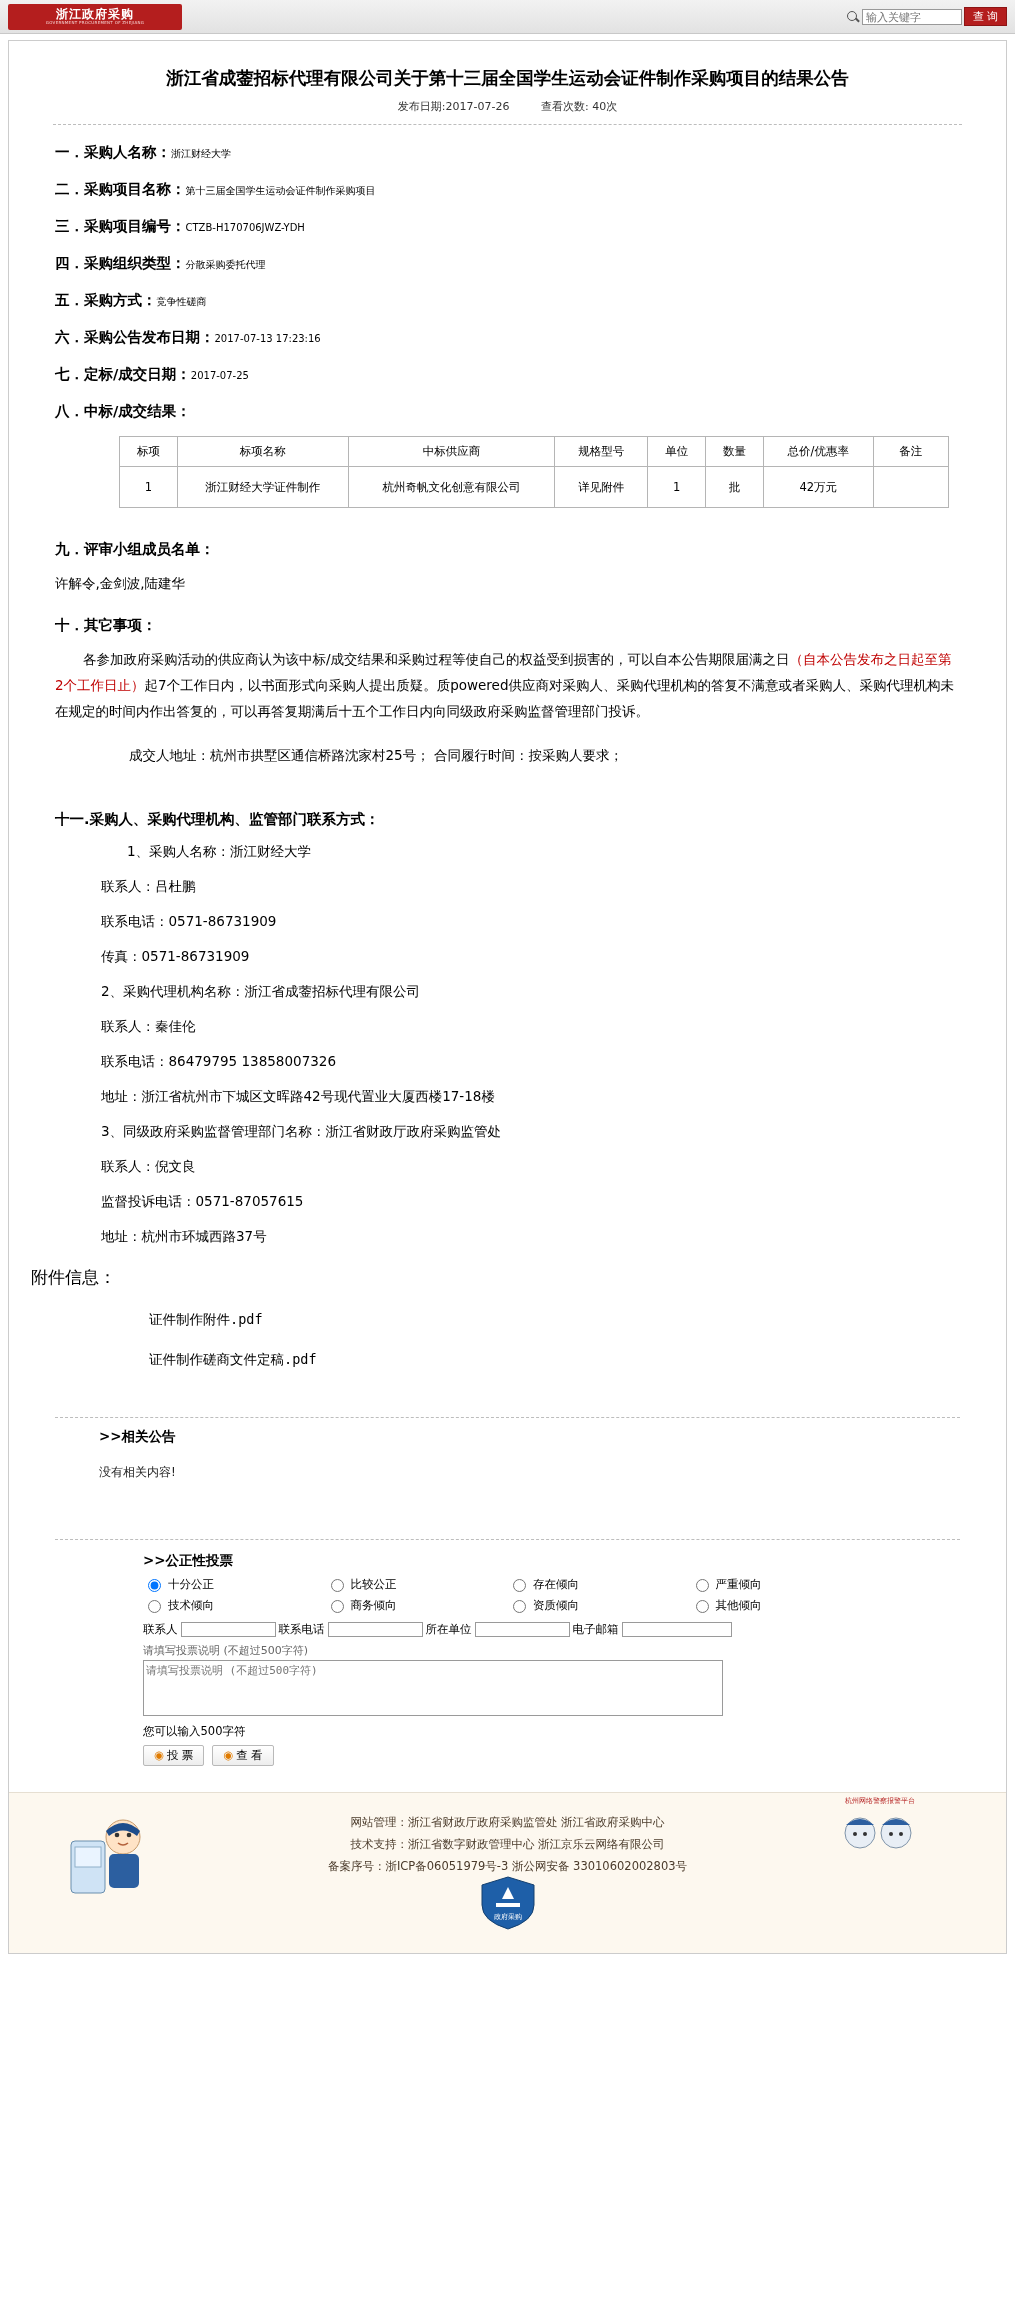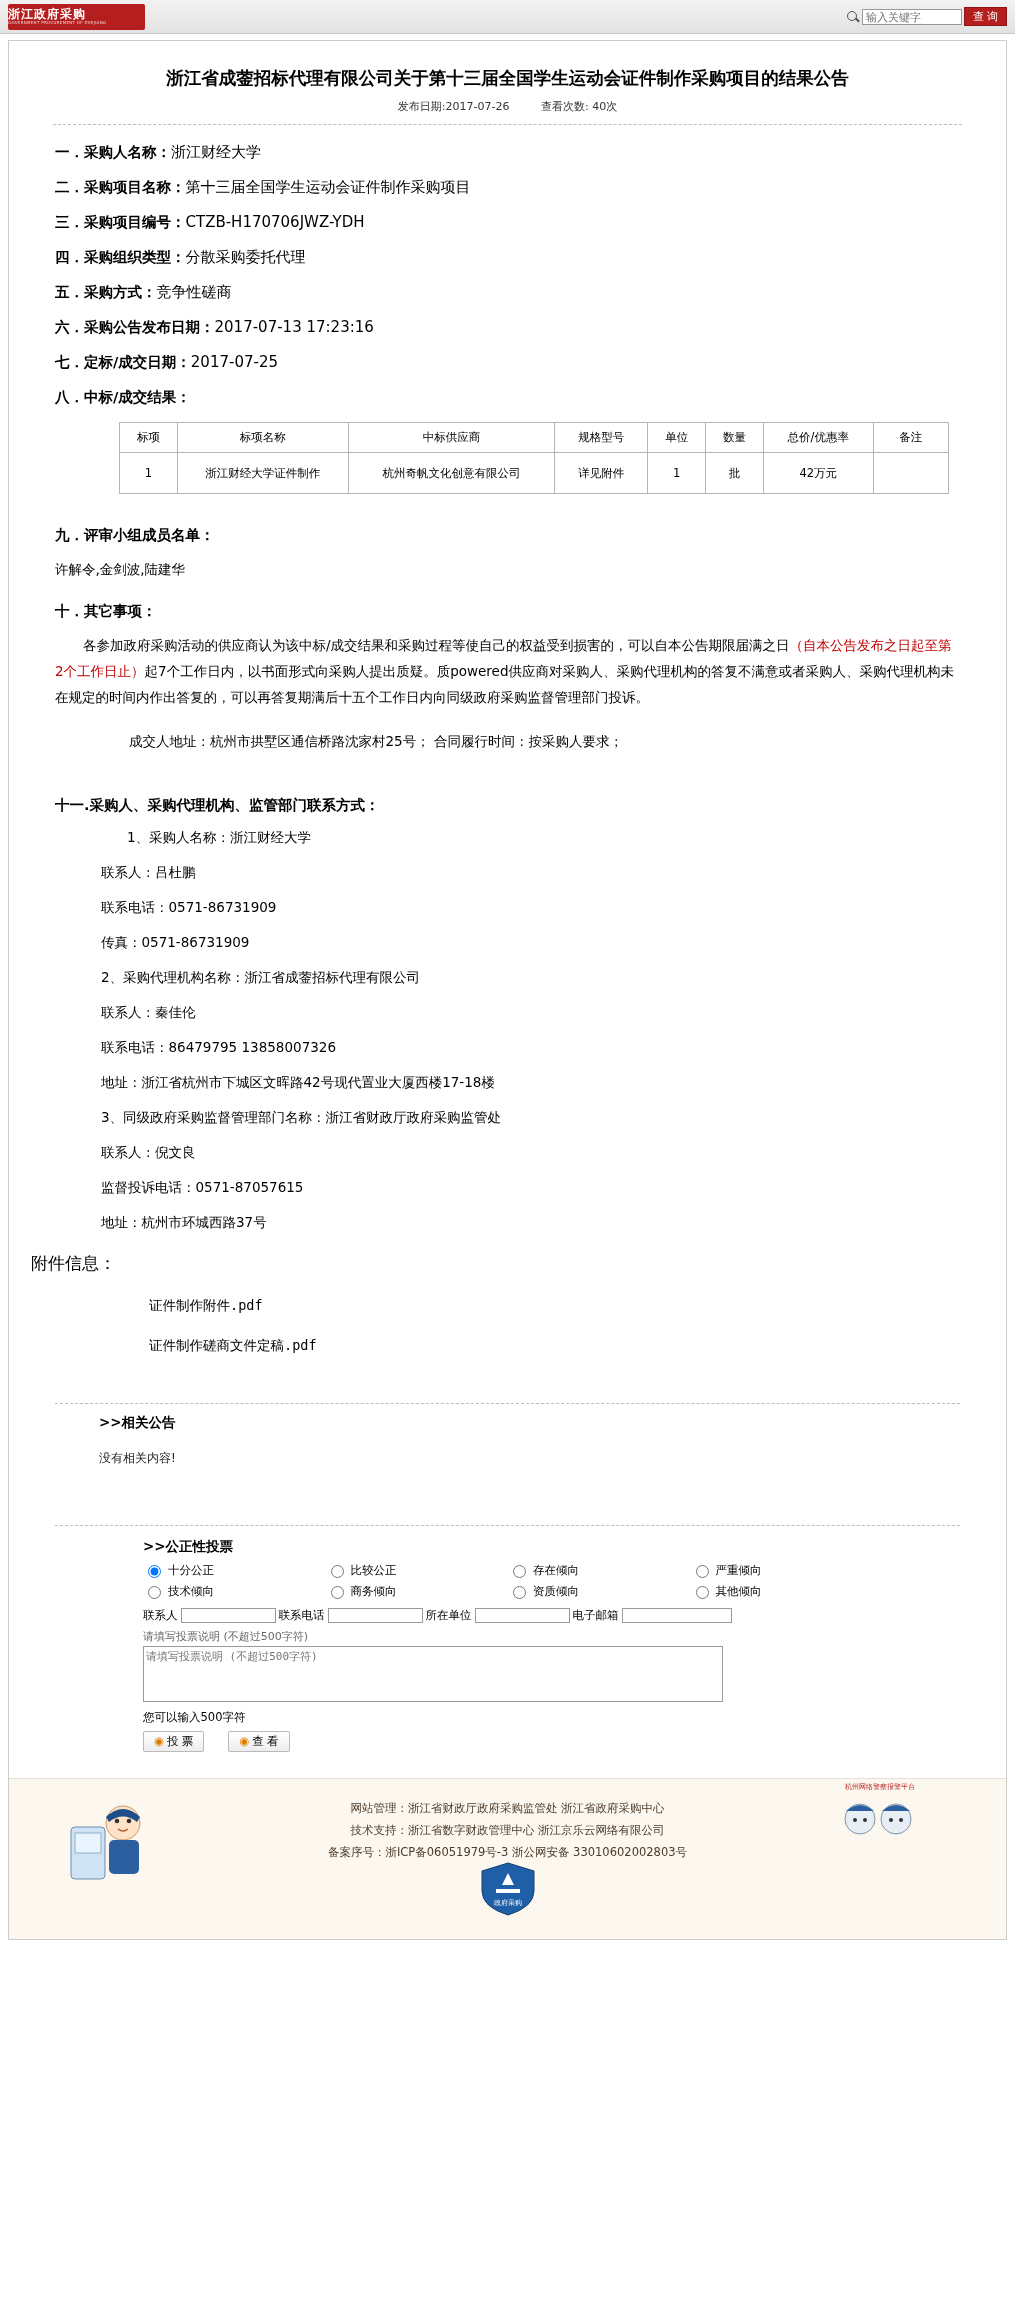--- a/index.html
+++ b/index.html
@@ -15,24 +15,24 @@
   
   .topbar{
     height:34px;
     background:linear-gradient(to bottom,#f2f2f2,#e2e2e2);
     border-bottom:1px solid #c8c8c8;
     display:flex;align-items:center;
     padding:0 8px;
     box-sizing:border-box;
   }
   .logo{
-    width:137px;height:26px;
+    width:174px;height:26px;
     background:#b41e1e;
     color:#fff;
-    display:flex;flex-direction:column;justify-content:center;
+    display:flex;flex-direction:column;justify-content:center;align-items:center;
     border-radius:2px;
   }
   .logo .l1{font-size:12px;font-weight:bold;letter-spacing:1px;line-height:12px;}
   .logo .l2{font-size:4px;letter-spacing:.3px;line-height:6px;color:#f7d7d7;}
   .topbar-spacer{flex:1;}
   .search-wrap{display:flex;align-items:center;gap:2px;}
   .search-icon{
     width:14px;height:14px;display:inline-block;position:relative;
   }
   .search-icon:before{
@@ -75,21 +75,21 @@
   }
   .meta span{margin:0 14px;}
   .dashline{
     border-top:1px dashed #bdbdbd;
     margin:2px 44px 16px 44px;
   }
 
   .sec{
     font-size:14.5px;font-weight:bold;margin:13px 0 0 46px;line-height:22px;
   }
-  .sec .val{font-weight:normal;font-size:15px;}
+  .sec .val{font-weight:normal;font-size:10px;}
 
   
   .tbl-wrap{margin:14px 0 0 84px;padding-left:26px;}
   table.result{
     border-collapse:collapse;
     width:830px;
     font-size:11.5px;
   }
   table.result th,table.result td{
     border:1px solid #b5b5b5;
@@ -126,21 +126,21 @@
   .vote-opts label{width:25%;display:flex;align-items:center;gap:4px;margin-bottom:5px;cursor:pointer;}
   .vote-fields{display:flex;align-items:center;font-size:11.5px;gap:3px;margin-top:4px;}
   .vote-fields input[type=text]{height:15px;border:1px solid #9a9a9a;font-size:11px;box-sizing:border-box;}
   .vf1{width:95px;}
   .vf2{width:95px;}
   .vf3{width:95px;}
   .vf4{width:110px;}
   .vote-hint{font-size:11px;color:#666;margin:6px 0 2px 0;}
   .vote-ta{width:580px;height:56px;border:1px solid #9a9a9a;resize:none;font-size:11px;box-sizing:border-box;}
   .vote-count{font-size:11.5px;margin-top:5px;}
-  .vote-btns{margin-top:6px;display:flex;gap:24px;}
+  .vote-btns{margin-top:6px;display:flex;gap:8px;}
   .vbtn{
     font-size:11.5px;border:1px solid #b9b9b9;background:linear-gradient(to bottom,#fff,#ededed);
     padding:2px 10px;border-radius:2px;cursor:pointer;
   }
   .vbtn .dot{color:#e07b00;margin-right:3px;}
 
   
   .footer{
     margin-top:26px;
     background:#fdf8ef;

